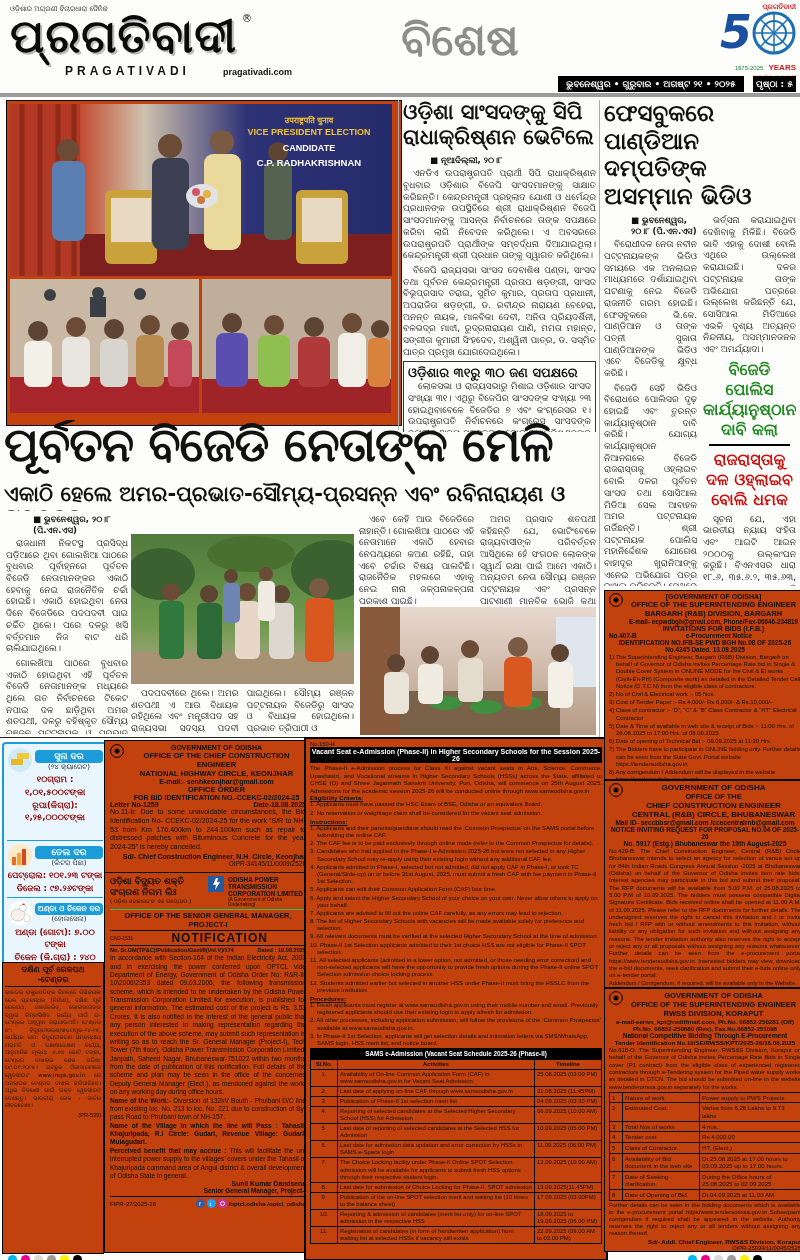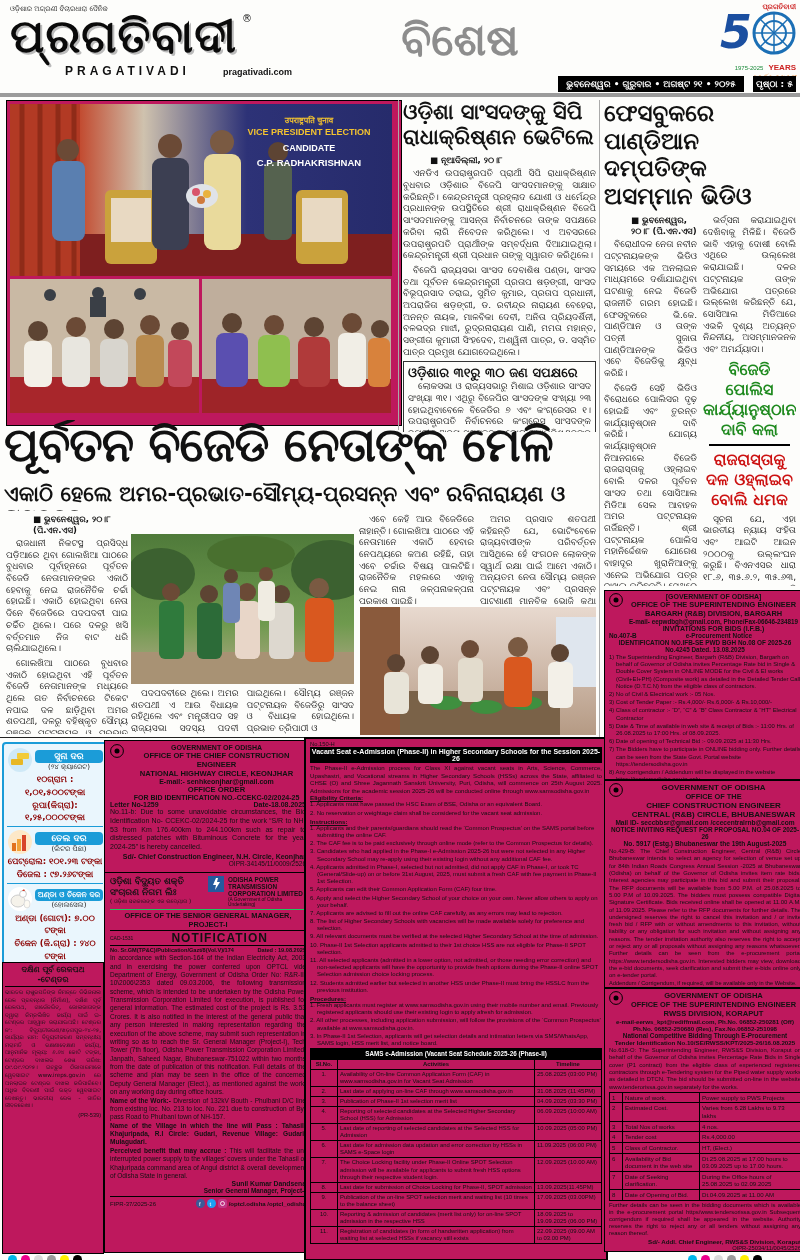--- a/index.html
+++ b/index.html
@@ -25,21 +25,21 @@
   .hl-md{font-size:21px;font-weight:bold;line-height:1.2;}
   .hl-lg{font-size:23px;font-weight:bold;line-height:1.2;}
   .hl-xl{font-size:47px;font-weight:bold;line-height:1.05;letter-spacing:-1px;}
   .hl-sub{font-size:21px;font-weight:bold;line-height:1.1;}
   .dateline{font-size:8.5px;font-weight:bold;margin-left:27px;}
   .body-o{font-size:9px;line-height:1.3;text-align:justify;}
   .body-o p{margin:0 0 3px 0;text-indent:10px;}
   .inset-green{color:#1f8a1f;font-size:16px;font-weight:bold;line-height:1.25;text-align:center;}
   .inset-red{color:#cc1111;font-size:16px;font-weight:bold;line-height:1.25;text-align:center;}
   .vrule{background:#aaa;width:1px;}
-  .box{border:1.5px solid #000;background:#be185d;}
+  .box{border:1.5px solid #000;background:#c2410c;}
 
   
   .rates{border:2px solid #1b9cd8;background:#eaf6fd;border-radius:4px;}
   .rate-pill{background:#1b9cd8;color:#fff;border-radius:4px;font-weight:bold;text-align:center;}
   .rate-val{color:#8b0000;font-weight:bold;font-size:8.5px;text-align:center;line-height:1.5;}
 
   
   .nt{font-family:"Liberation Sans",sans-serif;}
   .nt p{margin:0;}
   .bar-black{background:#000;color:#fff;font-weight:bold;text-align:center;}
@@ -319,21 +319,21 @@
           <circle cx="13" cy="13" r="12" fill="#cfe9f7"></circle>
           <rect x="4" y="12" width="12" height="6" rx="1" fill="#e8b724"></rect>
           <rect x="10" y="6" width="12" height="6" rx="1" fill="#f2cb3a"></rect>
         </svg>
       <div style="flex:1;">
         <div class="rate-pill" style="font-size:9px;padding:1px 2px;">ସୁନା ଦର</div>
         <div class="c" style="font-size:7px;">(୨୪ କ୍ୟାରେଟ)</div>
       </div>
     </div>
     <div class="rate-val">୧୦ଗ୍ରାମ : ୧,୦୧,୫୦୦ଟଙ୍କା</div>
-    <div class="rate-val" style="border-bottom:1px solid #1b9cd8;padding-bottom:2px;">ରୂପା(କିଗ୍ରା): ୧,୨୫,୦୦୦ଟଙ୍କା</div>
+    <div class="rate-val" style="border-bottom:1px solid #1b9cd8;padding-bottom:16px;">ରୂପା(କିଗ୍ରା): ୧,୨୫,୦୦୦ଟଙ୍କା</div>
     <div style="display:flex;align-items:center;gap:2px;margin-top:2px;">
       <svg width="26" height="26">
           <circle cx="13" cy="13" r="12" fill="#fde8c8"></circle>
           <rect x="5" y="14" width="4" height="8" fill="#e2721f"></rect>
           <rect x="10" y="10" width="4" height="12" fill="#f2a row33a"></rect>
           <rect x="10" y="10" width="4" height="12" fill="#f2a33a"></rect>
           <rect x="15" y="6" width="4" height="16" fill="#d8452a"></rect>
         </svg>
       <div style="flex:1;">
         <div class="rate-pill" style="font-size:9px;padding:1px 2px;">ତେଲ ଦର</div>

